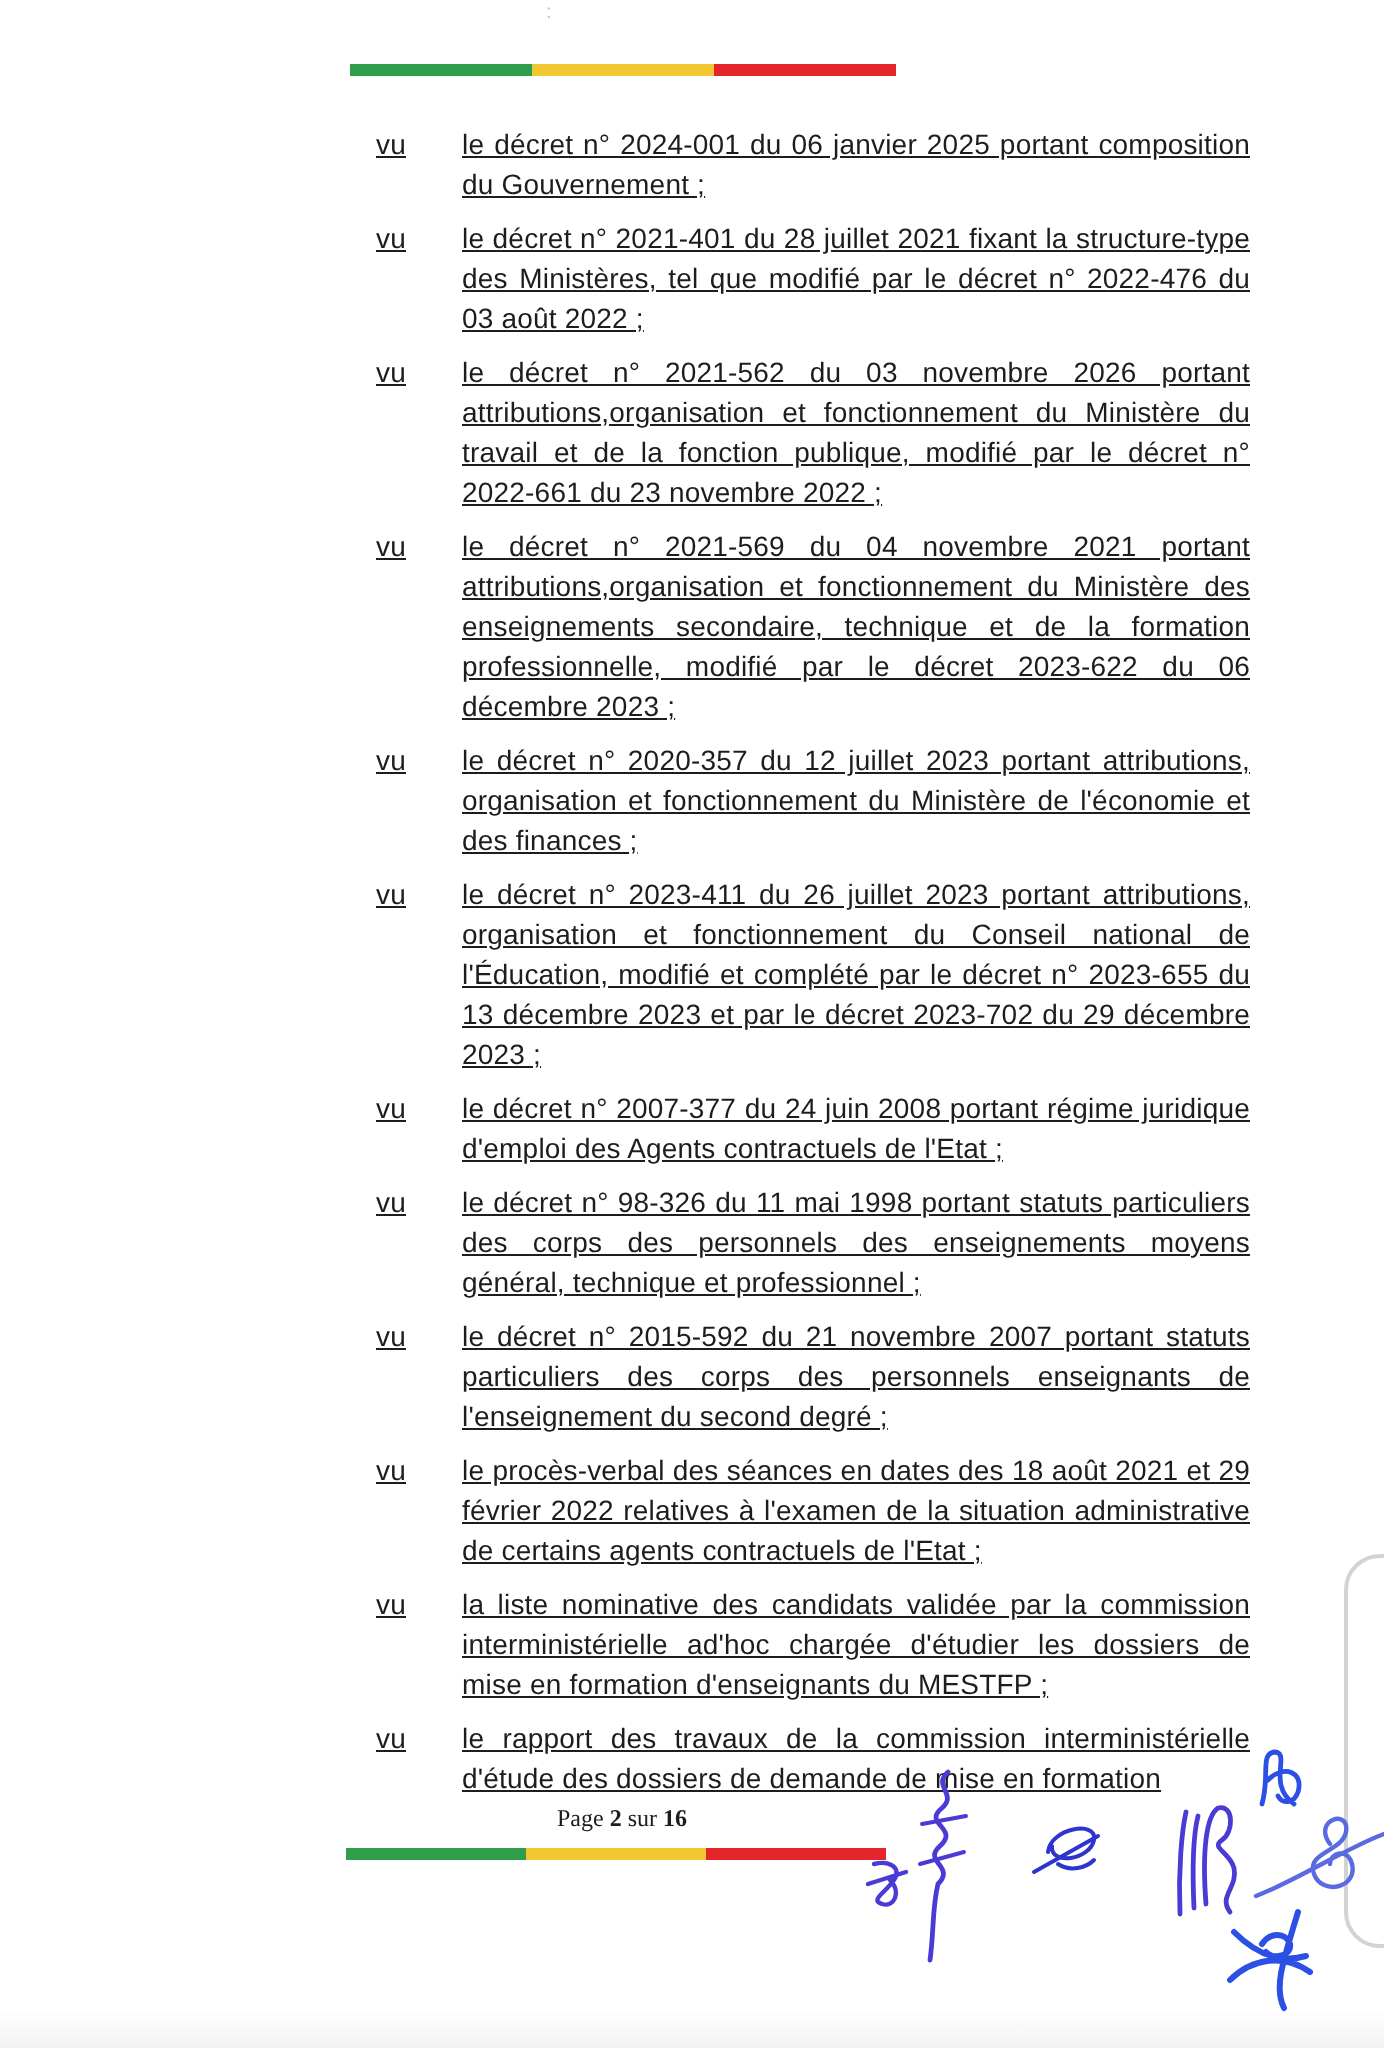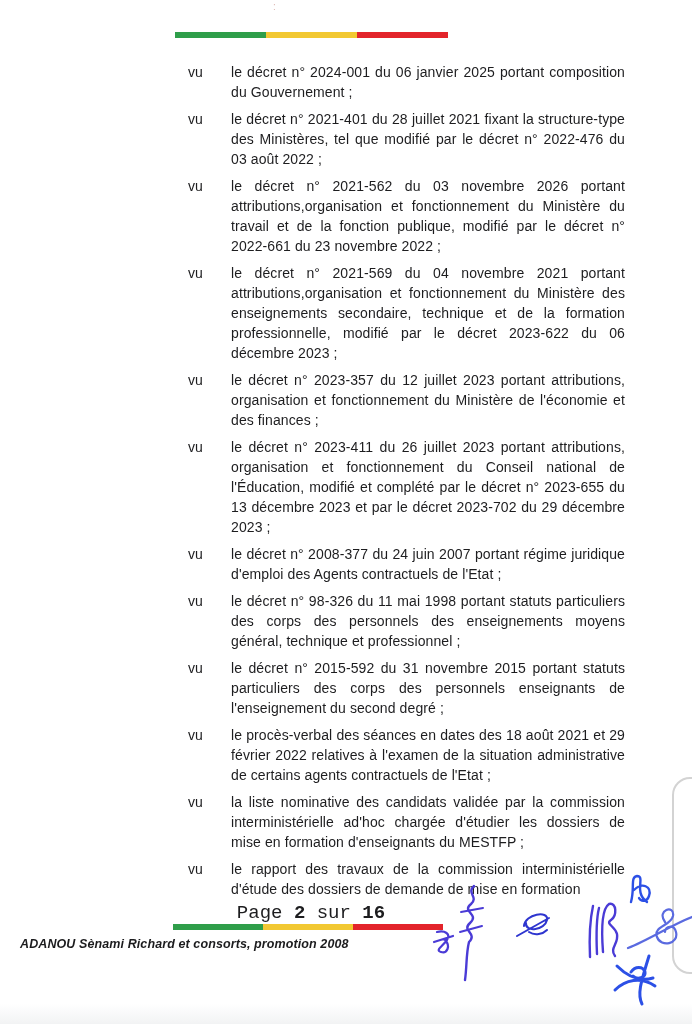--- a/index.html
+++ b/index.html
@@ -28,35 +28,36 @@
   }
   
   .visa-list{
     position:absolute;left:188px;top:62px;width:437px;
   }
   .visa{
     display:flex;
     margin-bottom:7px;
     font-size:14px;line-height:20px;color:#1d1d1f;
     letter-spacing:.1px;
+    text-decoration:underline;
   }
   .visa-marker{
     width:43px;flex-shrink:0;
   }
   .visa-text{
     flex:1;
     text-align:justify;
     text-align-last:left;
   }
   
   .page-number{
     position:absolute;left:236px;top:902px;width:150px;
     text-align:center;
-    font-family:Liberation Mono, monospace;
-    font-size:19px;color:#1d1d1f;
+    font-family:Liberation Serif, serif;
+    font-size:12px;color:#1d1d1f;
   }
   .page-number b{font-weight:bold;}
   .footer-reference{
     position:absolute;left:20px;top:937px;width:400px;
     font-size:12.5px;font-weight:bold;font-style:italic;
     color:#1c1c1e;letter-spacing:.1px;
   }
   
   .corner-card{
     position:absolute;left:672px;top:777px;width:70px;height:193px;
@@ -101,41 +102,41 @@
         <div class="visa-text">le décret n° 2021-562 du 03 novembre 2026 portant attributions,organisation et fonctionnement du Ministère du travail et de la fonction publique, modifié par le décret n° 2022-661 du 23 novembre 2022 ;</div>
       </div>
 
       <div class="visa">
         <div class="visa-marker">vu</div>
         <div class="visa-text">le décret n° 2021-569 du 04 novembre 2021 portant attributions,organisation et fonctionnement du Ministère des enseignements secondaire, technique et de la formation professionnelle, modifié par le décret 2023-622 du 06 décembre 2023 ;</div>
       </div>
 
       <div class="visa">
         <div class="visa-marker">vu</div>
-        <div class="visa-text">le décret n° 2023-357 du 12 juillet 2023 portant attributions, organisation et fonctionnement du Ministère de l'économie et des finances ;</div>
+        <div class="visa-text">le décret n° 2020-357 du 12 juillet 2023 portant attributions, organisation et fonctionnement du Ministère de l'économie et des finances ;</div>
       </div>
 
       <div class="visa">
         <div class="visa-marker">vu</div>
         <div class="visa-text">le décret n° 2023-411 du 26 juillet 2023 portant attributions, organisation et fonctionnement du Conseil national de l'Éducation, modifié et complété par le décret n° 2023-655 du 13 décembre 2023 et par le décret 2023-702 du 29 décembre 2023 ;</div>
       </div>
 
       <div class="visa">
         <div class="visa-marker">vu</div>
-        <div class="visa-text">le décret n° 2008-377 du 24 juin 2007 portant régime juridique d'emploi des Agents contractuels de l'Etat ;</div>
+        <div class="visa-text">le décret n° 2007-377 du 24 juin 2008 portant régime juridique d'emploi des Agents contractuels de l'Etat ;</div>
       </div>
 
       <div class="visa">
         <div class="visa-marker">vu</div>
         <div class="visa-text">le décret n° 98-326 du 11 mai 1998 portant statuts particuliers des corps des personnels des enseignements moyens général, technique et professionnel ;</div>
       </div>
 
       <div class="visa">
         <div class="visa-marker">vu</div>
-        <div class="visa-text">le décret n° 2015-592 du 31 novembre 2015 portant statuts particuliers des corps des personnels enseignants de l'enseignement du second degré ;</div>
+        <div class="visa-text">le décret n° 2015-592 du 21 novembre 2007 portant statuts particuliers des corps des personnels enseignants de l'enseignement du second degré ;</div>
       </div>
 
       <div class="visa">
         <div class="visa-marker">vu</div>
         <div class="visa-text">le procès-verbal des séances en dates des 18 août 2021 et 29 février 2022 relatives à l'examen de la situation administrative de certains agents contractuels de l'Etat ;</div>
       </div>
 
       <div class="visa">
         <div class="visa-marker">vu</div>
         <div class="visa-text">la liste nominative des candidats validée par la commission interministérielle ad'hoc chargée d'étudier les dossiers de mise en formation d'enseignants du MESTFP ;</div>
@@ -151,21 +152,20 @@
     <span>Page</span>&nbsp;<b>2</b>
     <span>sur</span>&nbsp;<b>16</b>
   </div>
 
   <div class="flag-bar footer">
     <div class="seg" style="background-color: rgb(47, 158, 74);"></div>
     <div class="seg" style="background-color: rgb(242, 200, 50);"></div>
     <div class="seg" style="background-color: rgb(227, 36, 43);"></div>
   </div>
 
-  <div class="footer-reference">ADANOU Sènami Richard et consorts, promotion 2008</div>
 
   <div class="corner-card"></div>
 
   <svg class="signatures" viewBox="0 0 267 164" xmlns="http://www.w3.org/2000/svg">
 
     <path stroke-width="2.4" d="M49,26 C41,33 54,37 46,44 C36,52 55,54 45,63 C36,71 53,73 44,82 C41,94 42,106 40,120" stroke="#4a3bd6"></path>
     <path stroke-width="2" d="M36,52 L58,48 M35,72 L57,66" stroke="#4a3bd6"></path>
 
     <path stroke-width="2.2" d="M12,72 C20,70 26,74 22,80 C17,87 10,90 16,92 C22,94 26,86 20,80 M9,82 L28,76" stroke="#4a3bd6"></path>
 

